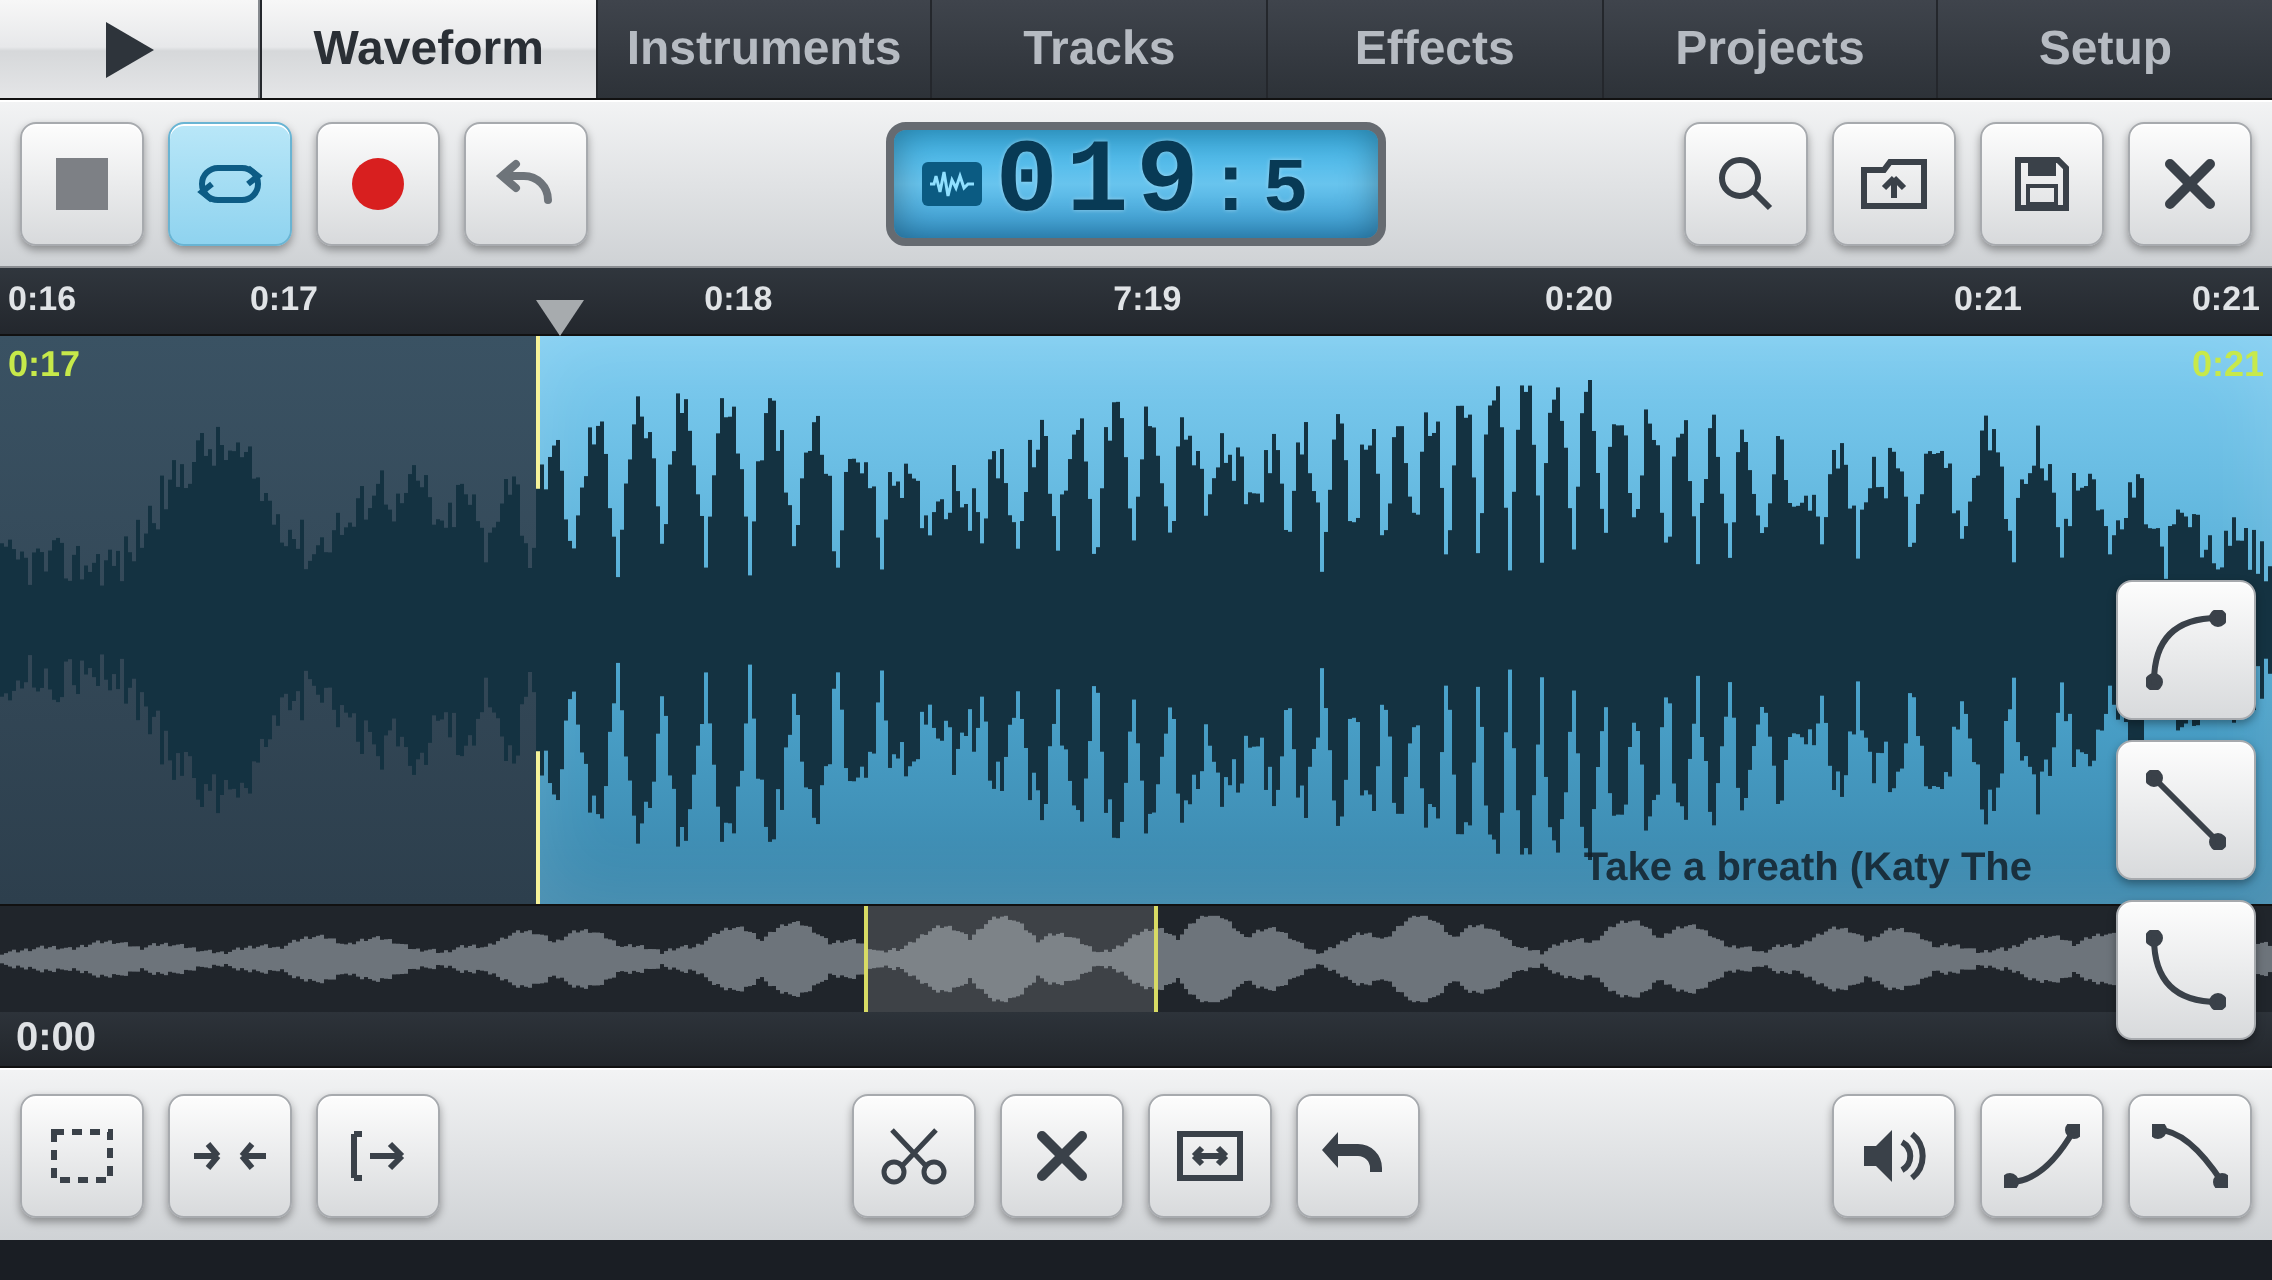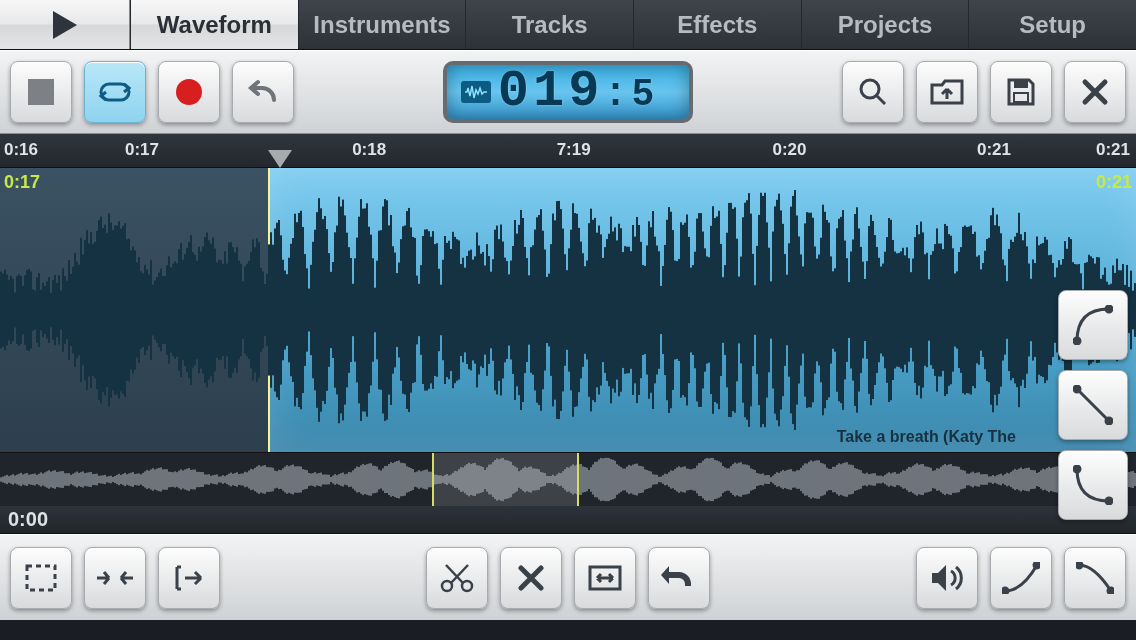--- a/index.html
+++ b/index.html
@@ -28,21 +28,21 @@
   
   .ruler{height:34px;background:linear-gradient(#30363d,#23272d);border-bottom:1px solid #111;color:#e0e3e6;font-size:17px;font-weight:600;display:flex;align-items:center;position:relative;}
   .ruler .tick{position:absolute;top:6px;text-align:right;}
   .ruler .marker{position:absolute;bottom:-1px;width:0;height:0;border-left:12px solid transparent;border-right:12px solid transparent;border-top:18px solid #a7abae;}
 
   
   .wave-area{height:284px;position:relative;background:linear-gradient(#3a5263,#2d3f4d);}
   .sel-region{position:absolute;top:0;bottom:0;background:linear-gradient(#7fcdf1,#4ea8d1 55%,#3a86ab);left:268px;right:0;box-shadow:inset 0 0 40px rgba(255,255,255,.15);}
   .sel-start,.sel-end{position:absolute;top:4px;font-size:18px;font-weight:700;color:#c7e94a;}
   .sel-start{left:4px;} .sel-end{right:4px;}
-  .track-label{position:absolute;right:120px;bottom:6px;font-size:16px;font-weight:700;color:#13202a;opacity:.85;}
+  .track-label{position:absolute;right:120px;bottom:6px;font-size:20px;font-weight:700;color:#13202a;opacity:.85;}
   .wave-svg{position:absolute;inset:0;width:100%;height:100%;}
   .divider{position:absolute;left:268px;top:0;bottom:0;width:2px;background:#f6f39a;}
 
   
   .side-buttons{position:absolute;right:8px;top:290px;display:flex;flex-direction:column;gap:10px;z-index:5;}
   .side-buttons .btn{width:70px;height:70px;}
 
   
   .overview{height:54px;background:#20252b;position:relative;border-top:1px solid #111;}
   .overview svg{position:absolute;inset:0;width:100%;height:100%;}

